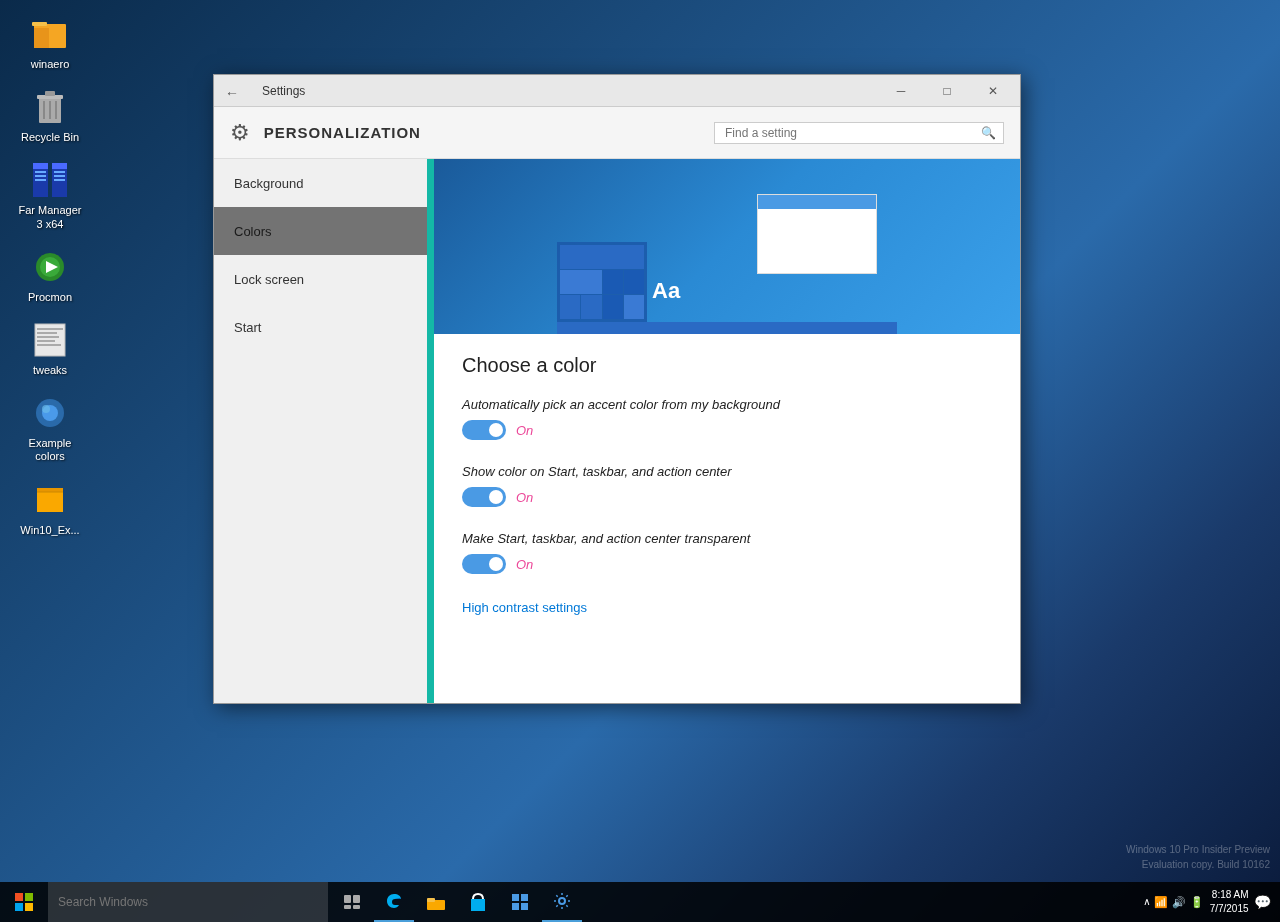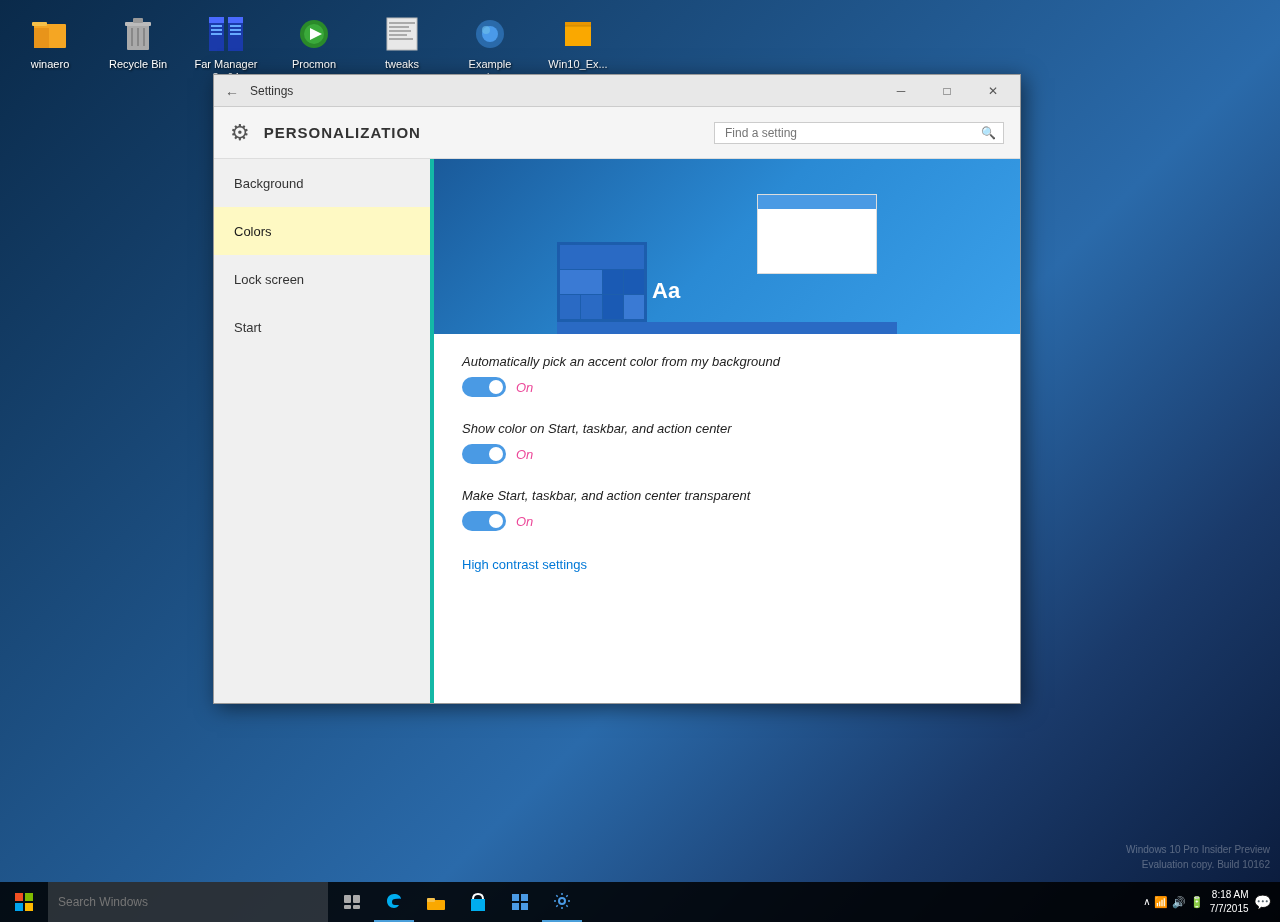--- a/index.html
+++ b/index.html
@@ -19,21 +19,21 @@
       background: linear-gradient(135deg, #0a2a4a 0%, #1a4a7a 30%, #2a6aaa 60%, #1a3a6a 80%, #0a1a3a 100%);
     }
 
     
     .desktop-icons {
       position: absolute;
       top: 0;
       left: 0;
       padding: 10px;
       display: flex;
-      flex-direction: row;
+      flex-direction: column;
       gap: 8px;
     }
     .desktop-icon {
       display: flex;
       flex-direction: column;
       align-items: center;
       width: 80px;
       padding: 4px;
       cursor: pointer;
       color: #fff;
@@ -152,21 +152,21 @@
       display: flex;
       align-items: center;
       justify-content: center;
       color: #555;
       font-size: 14px;
       cursor: pointer;
     }
     .titlebar-title {
       font-size: 12px;
       color: #333;
-      margin-left: 4px;
+      margin-left: 16px;
     }
     .titlebar-controls {
       margin-left: auto;
       display: flex;
     }
     .titlebar-btn {
       width: 46px;
       height: 32px;
       display: flex;
       align-items: center;
@@ -224,34 +224,34 @@
     .window-body {
       display: flex;
       flex: 1;
       overflow: hidden;
     }
 
     
     .sidebar {
       width: 220px;
       background: #f0f0f0;
-      border-right: 4px solid #14b8a6;
+      border-right: 7px solid #14b8a6;
       flex-shrink: 0;
     }
     .sidebar-item {
       height: 48px;
       display: flex;
       align-items: center;
       padding: 0 20px;
       font-size: 13px;
       color: #333;
       cursor: pointer;
     }
     .sidebar-item.active {
-      background: #fef9c3;
+      background: #737373;
       color: #1a1a1a;
     }
 
     
     .content {
       flex: 1;
       background: #fff;
       overflow-y: auto;
       padding: 0 0 32px 0;
     }
@@ -492,20 +492,21 @@
 
           <div style="position:absolute;bottom:30px;left:95px;font-size:22px;font-weight:bold;color:#fff;font-family:Arial;">
             <span>Aa</span>
           </div>
 
           <div style="position:absolute;bottom:0;left:0;right:0;height:12px;background:#2a6ac4;"></div>
         </div>
       </div>
 
       <div class="content-inner">
+        <h2 class="section-title">Choose a color</h2>
 
         
         <div class="setting-row">
           <div class="setting-label">Automatically pick an accent color from my background</div>
           <div class="toggle-row">
             <div class="toggle"></div>
             <span class="toggle-label">On</span>
           </div>
         </div>
 

